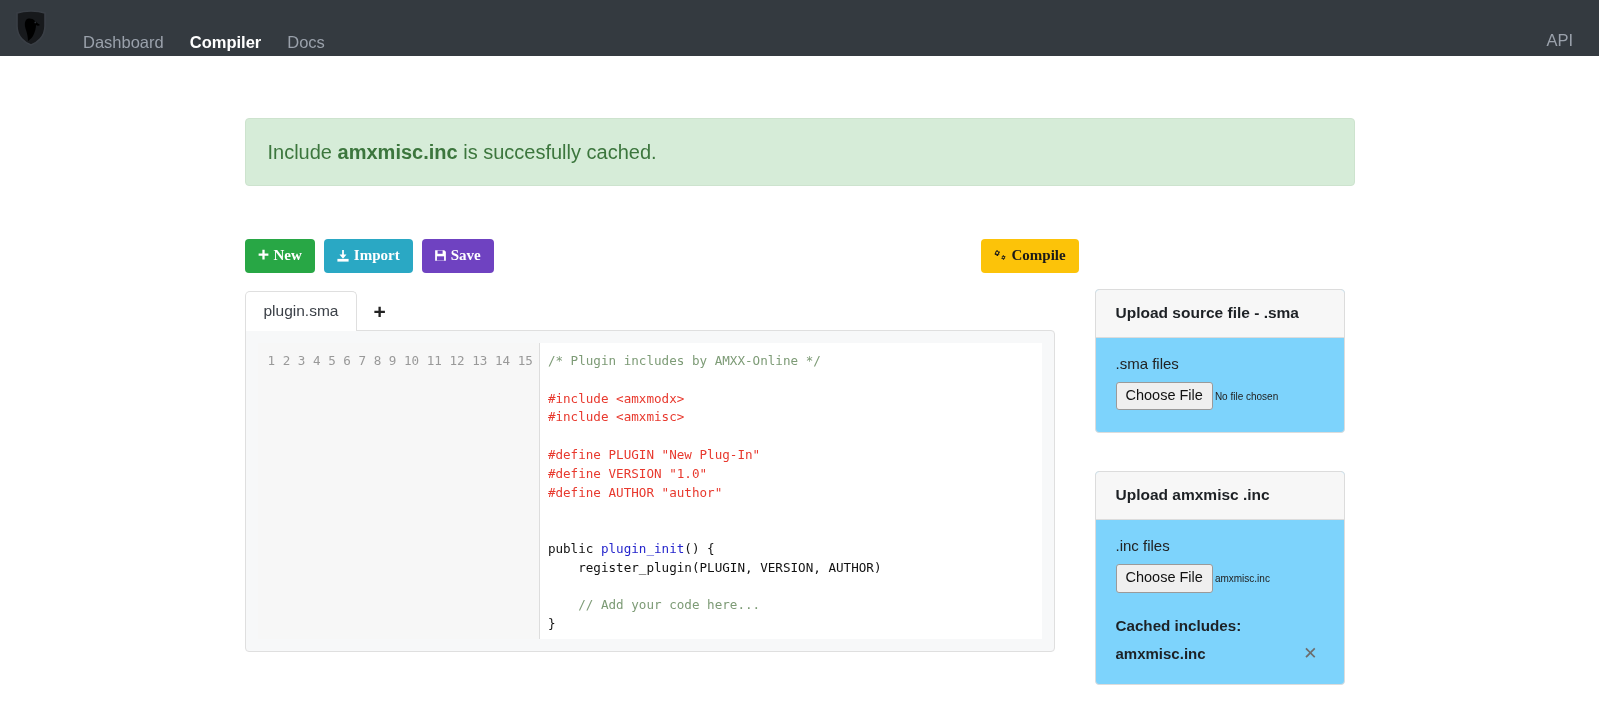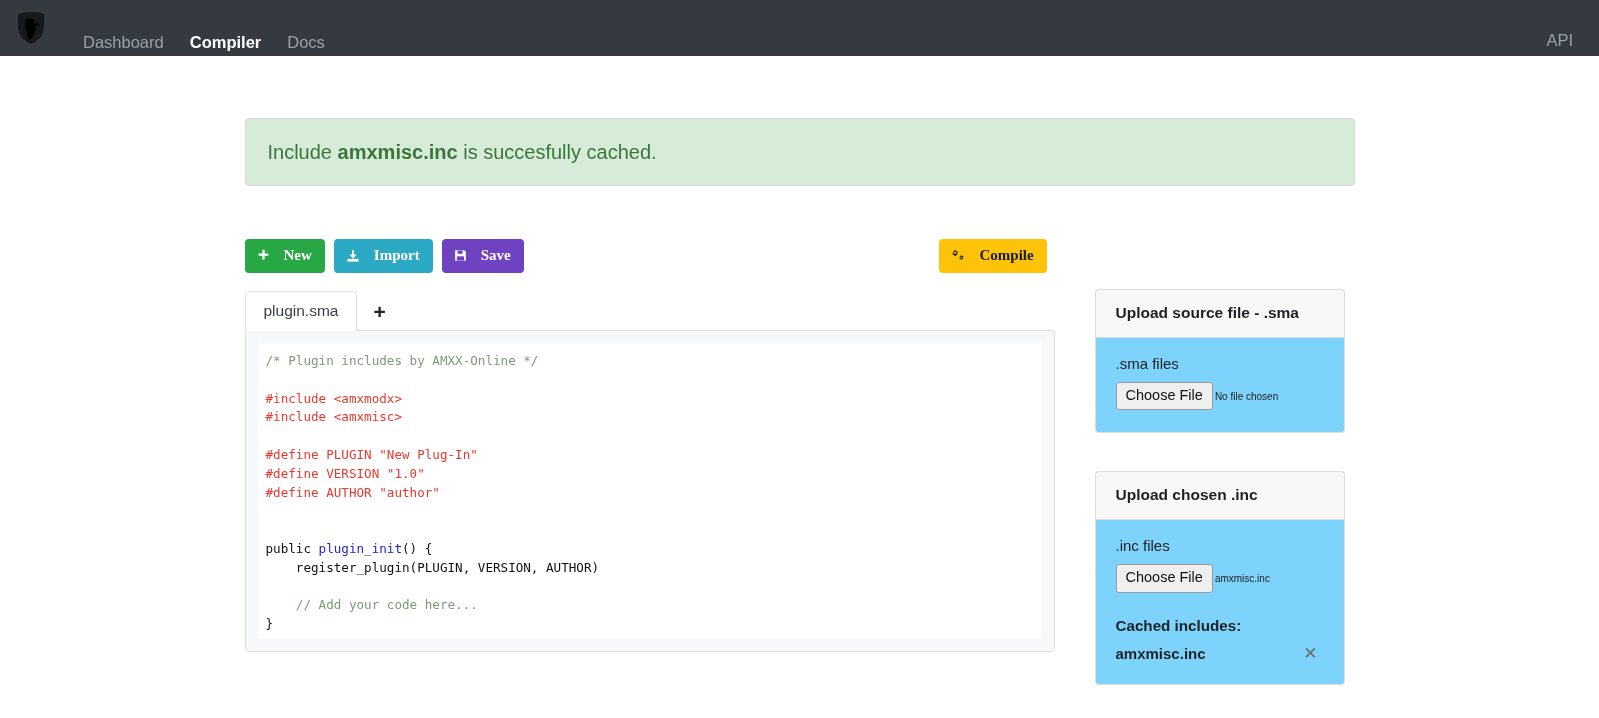--- a/index.html
+++ b/index.html
@@ -78,33 +78,33 @@
     border-radius: 4px;
     color: #fff;
     font-size: 15px;
     font-family: "Liberation Serif", serif;
     font-weight: bold;
     padding: 7px 13px 8px 12px;
     margin-right: 9px;
     cursor: pointer;
     display: inline-flex;
     align-items: center;
-    gap: 14px;
+    gap: 4px;
     line-height: 1;
     height: 34px;
   }
   .btn svg { display: block; }
   .btn-new    { background: #28a745; }
   .btn-import { background: #2aa8c4; }
   .btn-save   { background: #6f42c1; }
   .btn-compile{
     background: #fcc309;
     color: #1a1a1a;
     position: absolute;
-    left: 694px;
+    left: 736px;
     margin-right: 0;
   }
 
   
   .columns { display: flex; margin-top: 16px; align-items: flex-start; }
   .col-editor { width: 810px; }
   .col-side   { width: 250px; margin-left: 40px; }
 
   
   .tabs {
@@ -295,20 +295,35 @@
 
     <div class="columns">
 
       <div class="col-editor">
         <div class="tabs">
           <div class="tab">plugin.sma</div>
           <button class="tab-add">+</button>
         </div>
         <div class="editor-card">
           <div class="editor">
+            <div class="gutter">1
+2
+3
+4
+5
+6
+7
+8
+9
+10
+11
+12
+13
+14
+15</div>
             <div class="code"><span class="cm-comment">/* Plugin includes by AMXX-Online */</span>
 
 <span class="cm-meta">#include &lt;amxmodx&gt;</span>
 <span class="cm-meta">#include &lt;amxmisc&gt;</span>
 
 <span class="cm-meta">#define PLUGIN "New Plug-In"</span>
 <span class="cm-meta">#define VERSION "1.0"</span>
 <span class="cm-meta">#define AUTHOR "author"</span>
 
 
@@ -328,21 +343,21 @@
           <div class="card-body">
             <div class="file-label">.sma files</div>
             <div class="file-row">
               <button class="choose-file">Choose File</button>
               <span class="file-name">No file chosen</span>
             </div>
           </div>
         </div>
 
         <div class="card">
-          <div class="card-header">Upload chosen .inc</div>
+          <div class="card-header">Upload amxmisc .inc</div>
           <div class="card-body">
             <div class="file-label">.inc files</div>
             <div class="file-row">
               <button class="choose-file">Choose File</button>
               <span class="file-name">amxmisc.inc</span>
             </div>
             <div class="cached-title">Cached includes:</div>
             <div class="cached-row">
               <span class="cached-name">amxmisc.inc</span>
               <span class="cached-remove">✕</span>

